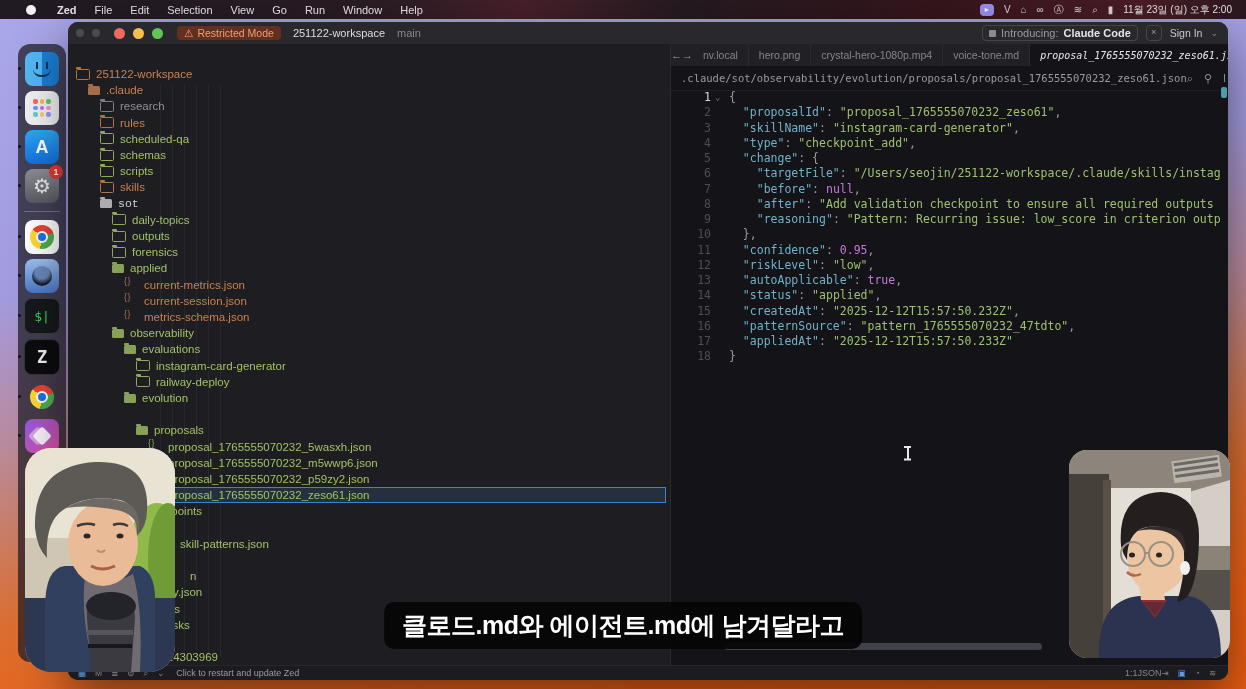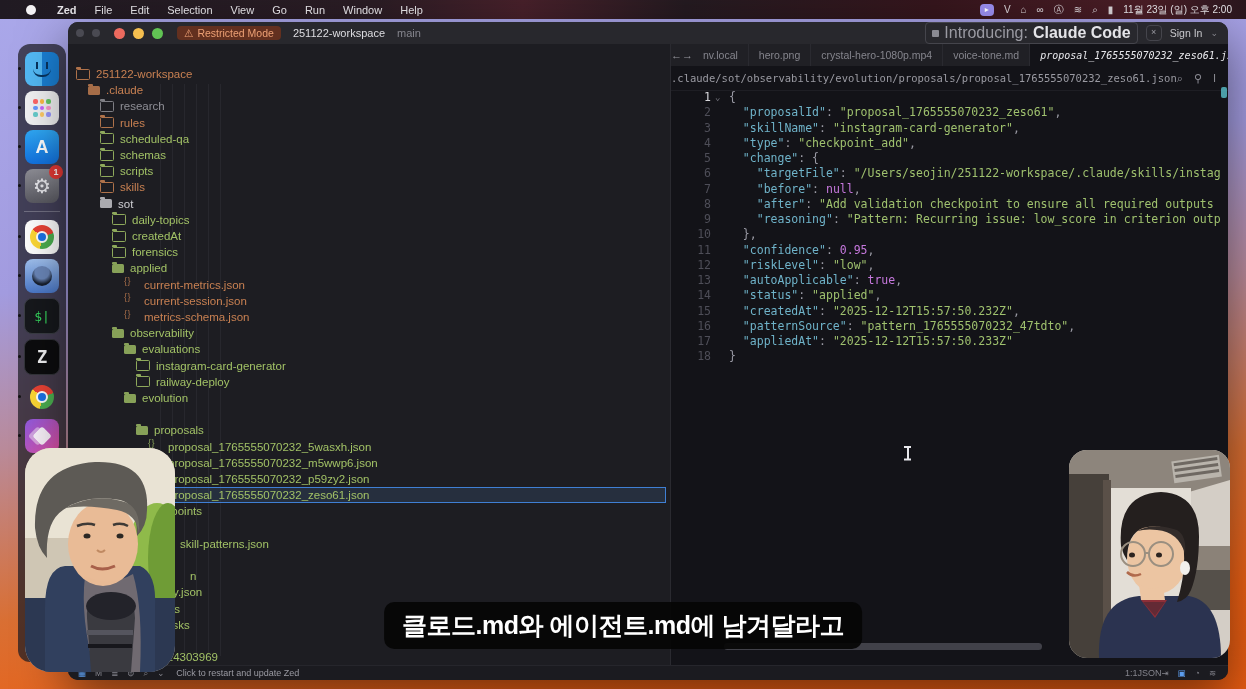--- a/index.html
+++ b/index.html
@@ -53,49 +53,49 @@
           box-shadow:0 18px 50px rgba(0,0,0,.5);overflow:hidden;}
   .titlebar{position:absolute;left:0;top:0;width:100%;height:22px;background:#28282d;display:flex;align-items:center;font-size:11px;color:#c8c8cc;}
   .ghost-dot{width:8px;height:8px;border-radius:50%;background:#4a4a52;margin-left:8px;}
   .tl{width:11px;height:11px;border-radius:50%;margin-left:8px;}
   .tl.r{background:#ec6a5e;margin-left:14px;} .tl.y{background:#f5bf4f;} .tl.g{background:#61c454;}
   .restricted{display:flex;align-items:center;gap:4px;background:#63301f;color:#eda075;border-radius:4px;
               padding:1px 7px;margin-left:14px;font-size:10.5px;}
   .tb-ws{margin-left:12px;color:#dedee2;}
   .tb-branch{margin-left:12px;color:#85858d;}
   .tb-right{margin-left:auto;display:flex;align-items:center;gap:8px;padding-right:10px;}
-  .promo{display:flex;align-items:center;gap:5px;border:1px solid #45454c;border-radius:4px;padding:1px 6px;font-size:16px;color:#9a9aa2;}
+  .promo{display:flex;align-items:center;gap:5px;border:1px solid #45454c;border-radius:4px;padding:1px 6px;font-size:11px;color:#9a9aa2;}
   .promo b{color:#e4e4e8;font-weight:bold;}
   .promo .sq{width:7px;height:7px;background:#8a8a92;border-radius:1px;}
   .promo-x{border:1px solid #45454c;border-radius:4px;width:14px;height:14px;line-height:13px;text-align:center;color:#9a9aa2;font-size:9px;}
   .signin{color:#c8c8cc;font-size:10.5px;} .chev{color:#85858d;font-size:9px;}
 
   
   .sidebar{position:absolute;left:0;top:22px;width:602px;bottom:14px;background:#1d1d22;overflow:hidden;}
   .guide{position:absolute;top:40px;bottom:10px;width:1px;background:#27272d;}
   .trow{position:absolute;height:16px;display:flex;align-items:center;font-size:11.5px;white-space:nowrap;}
   .trow .fic{position:relative;width:12px;height:9px;margin-right:6px;flex:0 0 auto;}
   .fic.f{border:1px solid currentColor;border-radius:1.5px;opacity:.85;}
   .fic.f:before{content:"";position:absolute;left:-1px;top:-3px;width:5px;height:2px;background:currentColor;border-radius:1px 1px 0 0;}
   .fic.fo{background:currentColor;border-radius:1.5px;opacity:.8;}
   .fic.fo:before{content:"";position:absolute;left:0;top:-2px;width:5px;height:2px;background:currentColor;border-radius:1px 1px 0 0;}
   .fic.j{border:none;opacity:.8;width:14px;}
   .fic.j:after{content:"{ }";position:absolute;left:0;top:-4px;font-size:9px;letter-spacing:-1px;}
-  .c-o{color:#c98152;} .c-g{color:#a2c266;} .c-p{color:#cfcfd4;} .c-dim{color:#8f8f96;}
+  .c-o{color:#c98152;} .c-g{color:#a2c266;} .c-p{color:#cfcfd4;font-family:Liberation Mono, monospace;} .c-dim{color:#8f8f96;}
   .trow.sel{background:rgba(58,88,128,.30);outline:1px solid #3f7fd4;outline-offset:-1px;}
 
   
   .editor{position:absolute;left:602px;top:22px;right:0;bottom:14px;background:#131318;border-left:1px solid #2a2a30;}
   .tabsbar{position:absolute;left:0;top:0;right:0;height:22px;background:#202025;display:flex;align-items:stretch;font-size:10.5px;color:#85858d;}
   .navbtn{width:18px;display:flex;align-items:center;justify-content:center;color:#9a9aa2;font-size:11px;}
   .tab{display:flex;align-items:center;justify-content:center;padding:0 10px;border-right:1px solid #2a2a30;white-space:nowrap;}
   .tab.active{background:#131318;color:#e6e6ea;font-style:italic;font-family:"DejaVu Sans Mono",monospace;font-size:10px;}
   .crumbbar{position:absolute;left:0;top:22px;right:0;height:24px;display:flex;align-items:center;
             font-size:10.5px;color:#9a9aa2;background:#131318;border-bottom:1px solid #1e1e24;}
-  .crumbbar .path{}
+  .crumbbar .path{margin-left:10px;}
   .crumb-ics{margin-left:auto;display:flex;gap:11px;padding-right:14px;color:#8a8a92;font-size:11px;}
 
   .code{position:absolute;left:0;top:46px;right:8px;bottom:30px;overflow:hidden;}
   .cl{position:absolute;left:0;height:15.25px;line-height:15.25px;white-space:pre;
       font-family:"DejaVu Sans Mono",monospace;font-size:11.5px;}
   .gut{position:absolute;left:0;width:40px;text-align:right;color:#4e4e58;}
   .gut.on{color:#d8d8dc;}
   .fold{position:absolute;left:44px;color:#7a7a84;font-size:9px;}
   .src{position:absolute;left:58px;color:#b8b8c0;}
   .tk-k{color:#6fb3c9;} .tk-s{color:#9fc16e;} .tk-p{color:#9a9aa4;} .tk-n{color:#c678dd;} .tk-b{color:#c678dd;}
@@ -278,21 +278,21 @@
         <div class="trow c-p" style="top: 151.6px; left: 4px; right: 4px; padding-left: 28px;">
           <span class="fic fo"></span>
           <span>sot</span>
         </div>
         <div class="trow c-g" style="top: 167.8px; left: 4px; right: 4px; padding-left: 40px;">
           <span class="fic f"></span>
           <span>daily-topics</span>
         </div>
         <div class="trow c-g" style="top: 184px; left: 4px; right: 4px; padding-left: 40px;">
           <span class="fic f"></span>
-          <span>createdAt</span>
+          <span>outputs</span>
         </div>
         <div class="trow c-g" style="top: 200.2px; left: 4px; right: 4px; padding-left: 40px;">
           <span class="fic f"></span>
           <span>forensics</span>
         </div>
         <div class="trow c-g" style="top: 216.4px; left: 4px; right: 4px; padding-left: 40px;">
           <span class="fic fo"></span>
           <span>applied</span>
         </div>
         <div class="trow c-o" style="top: 232.6px; left: 4px; right: 4px; padding-left: 52px;">

